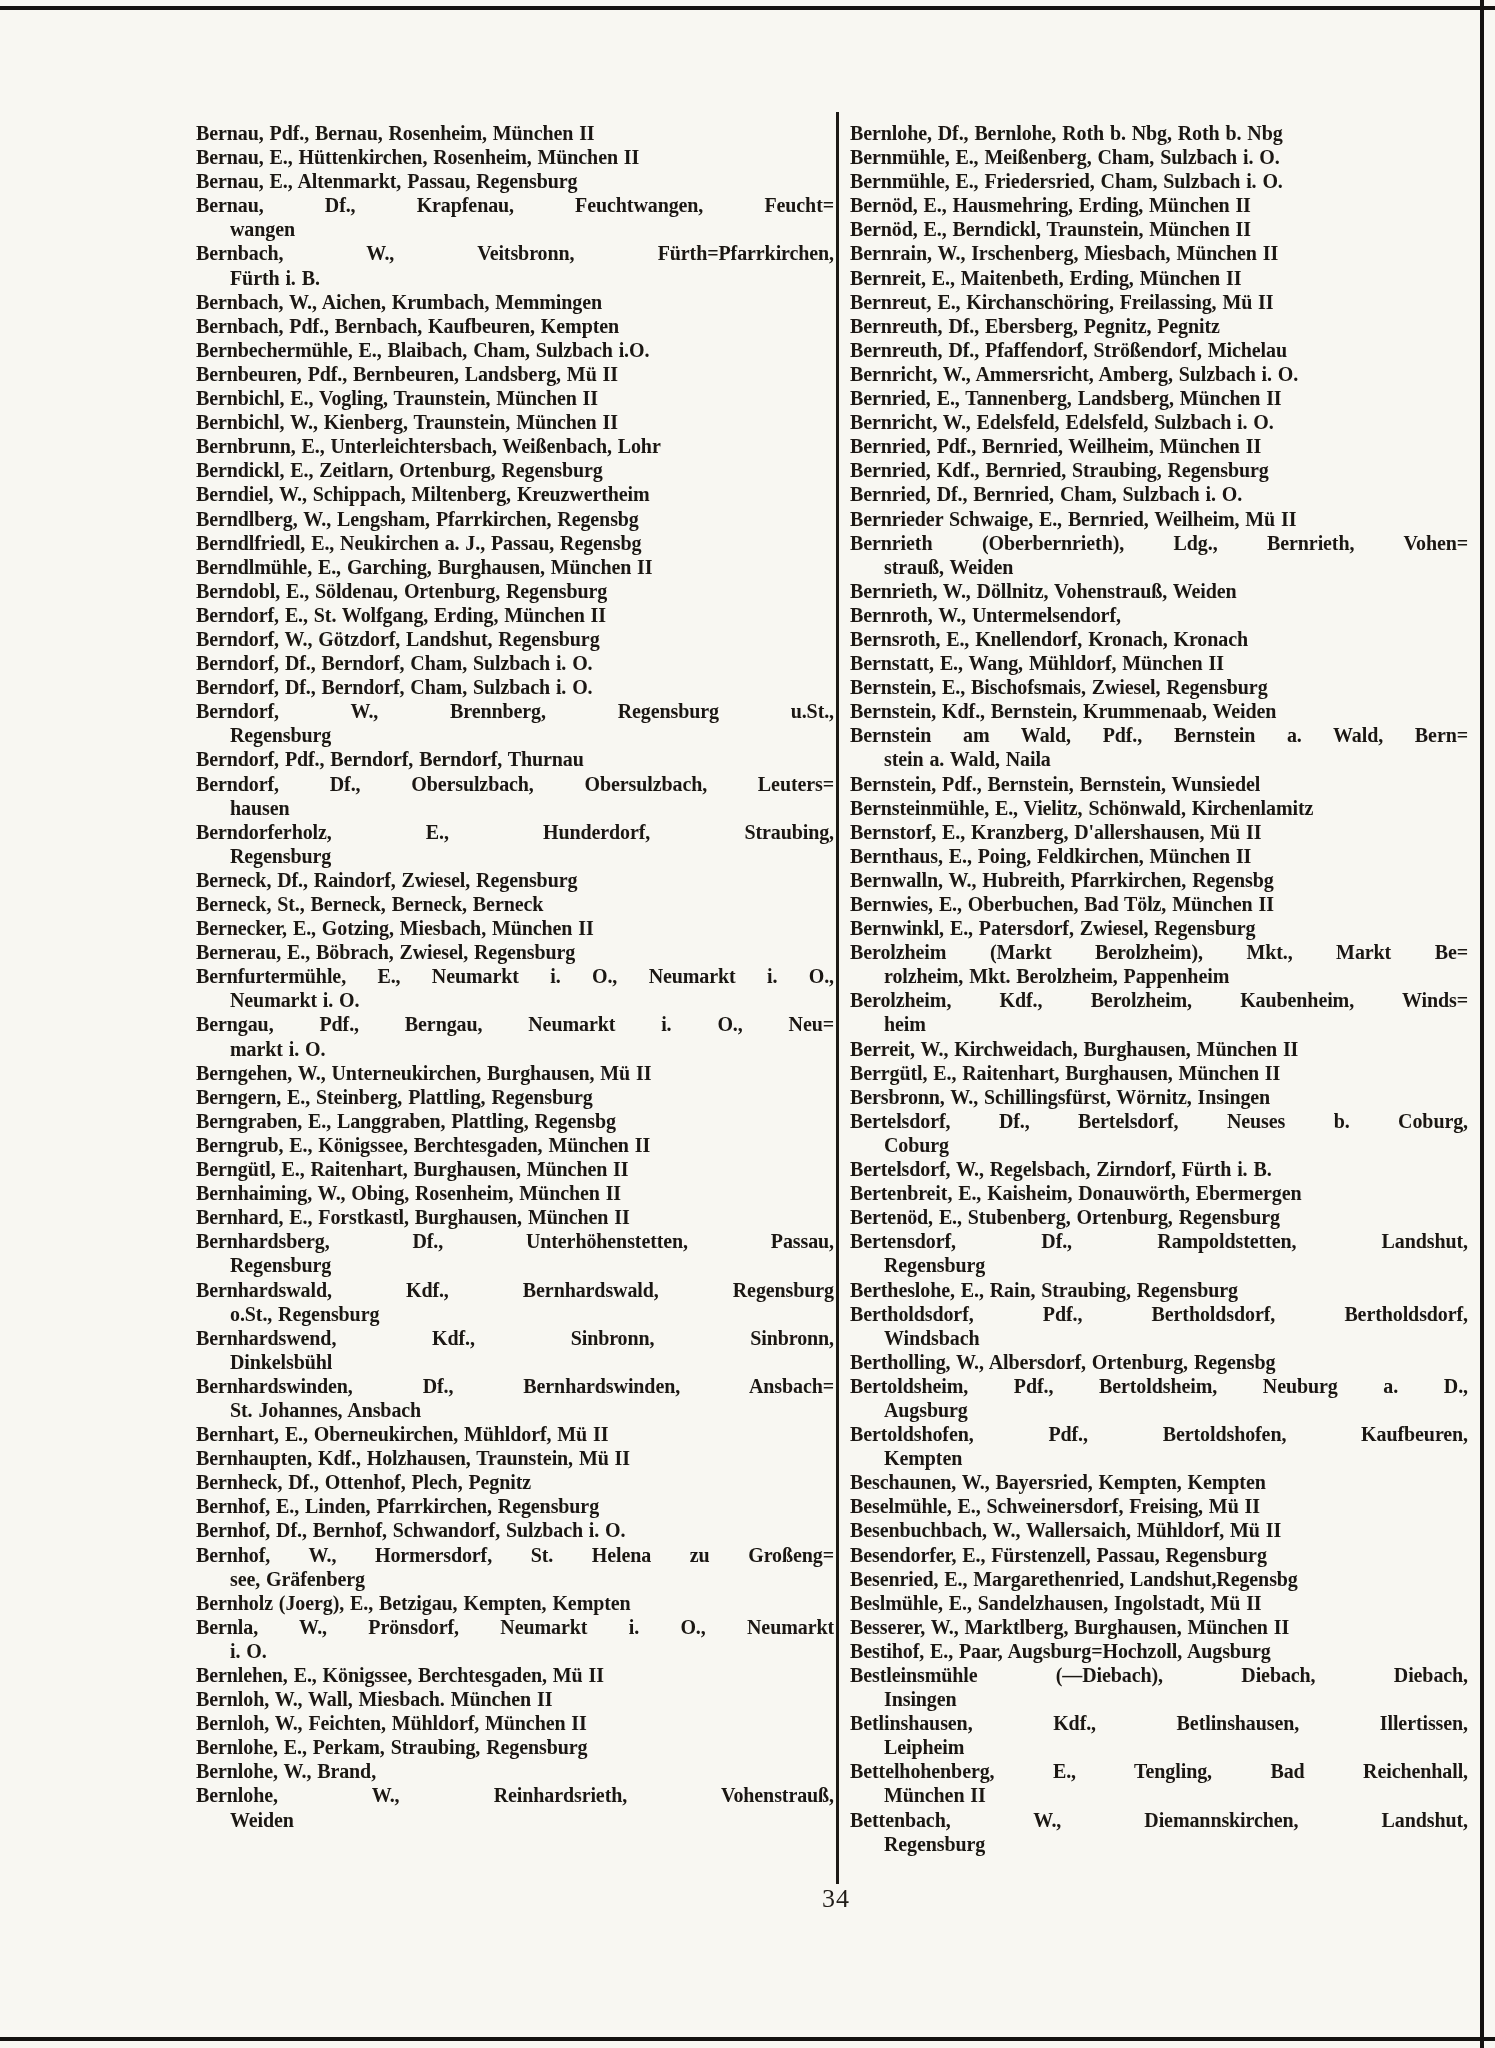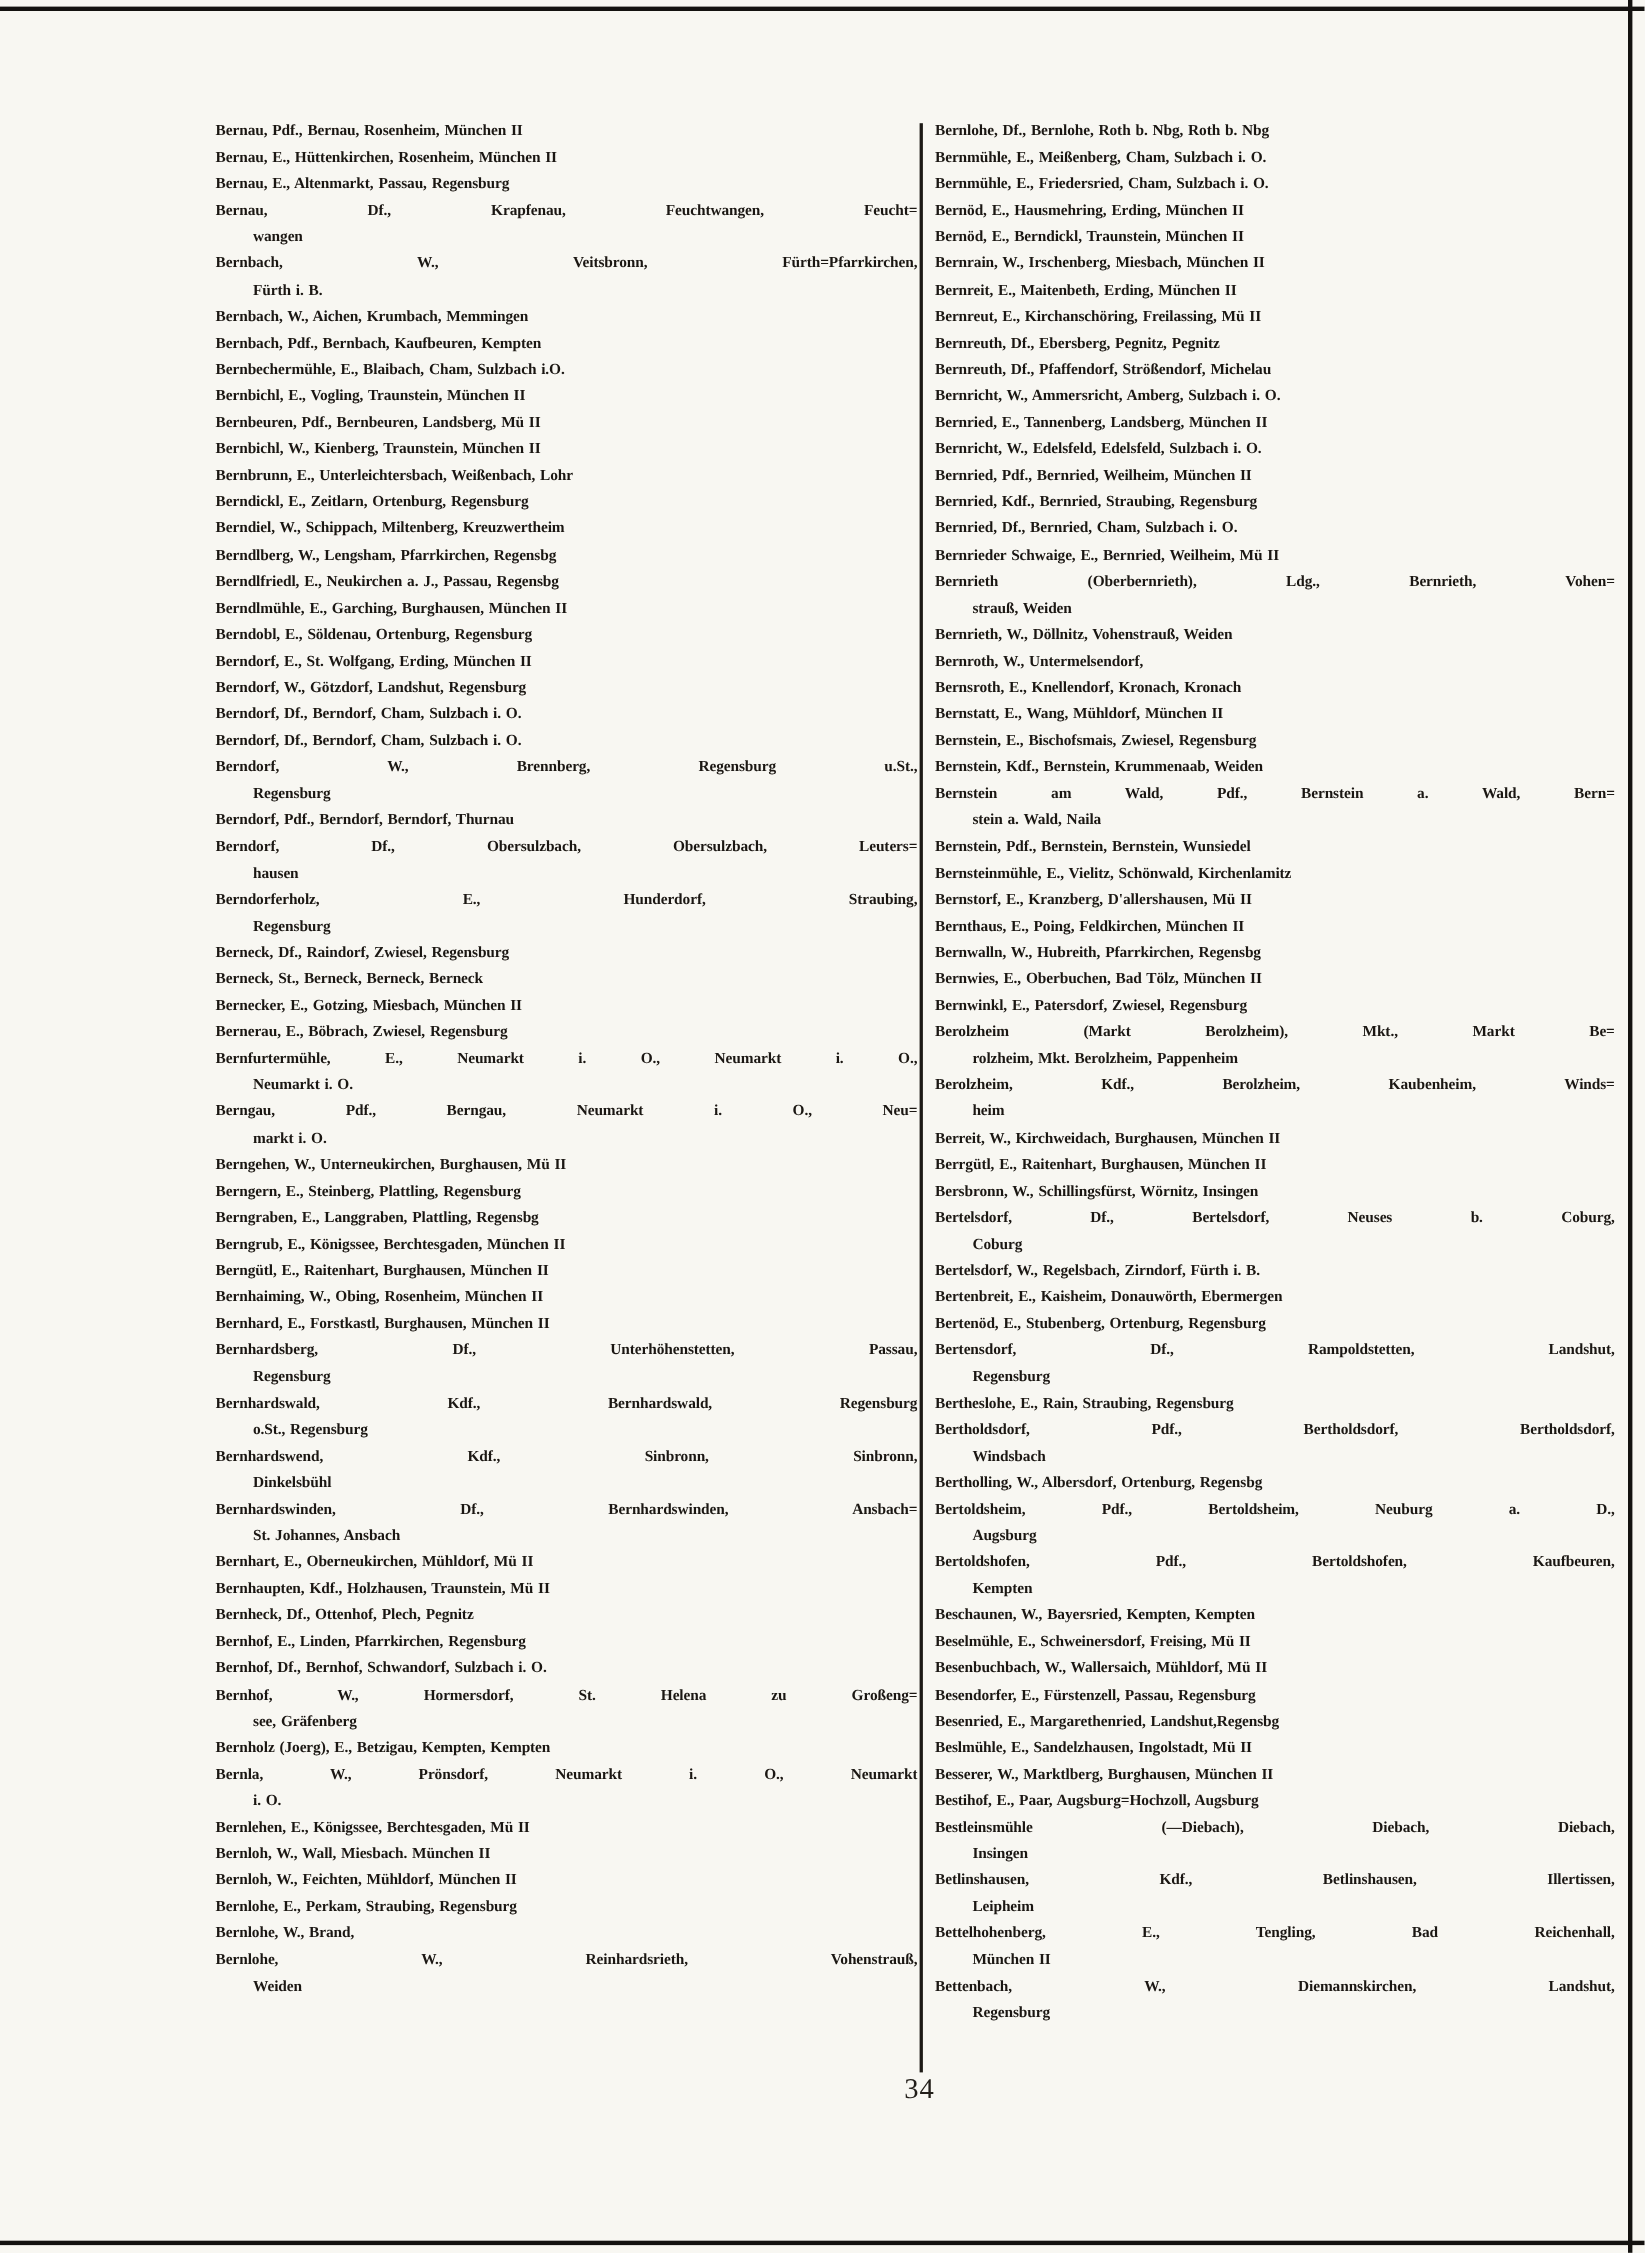--- a/index.html
+++ b/index.html
@@ -17,22 +17,22 @@
   #edge-right  { top:0; left:1480px; width:4px; height:100%; }
   #edge-bottom { top:2037px; left:0; width:100%; height:4px; }
 
   
   #divider {
     position:absolute; left:836px; top:112px;
     width:3px; height:1772px; background:#1d1a16;
   }
 
   .col {
-    position:absolute; top:108px;
-    font-weight:700; font-size:14px;
+    position:absolute; top:121px;
+    font-weight:700; font-size:20px;
     letter-spacing:-0.1px; word-spacing:1px;
   }
   #left-column  { left:196px; width:638px; }
   #right-column { left:850px; width:618px; }
 
   .line {
     height:24.1px; line-height:24.1px;
     white-space:pre; 
   }
   .line.just {
@@ -63,22 +63,22 @@
     <div class="line">Bernau, Pdf., Bernau, Rosenheim, München II</div>
     <div class="line">Bernau, E., Hüttenkirchen, Rosenheim, München II</div>
     <div class="line">Bernau, E., Altenmarkt, Passau, Regensburg</div>
     <div class="line just">Bernau, Df., Krapfenau, Feuchtwangen, Feucht=</div>
     <div class="line wrap">wangen</div>
     <div class="line just">Bernbach, W., Veitsbronn, Fürth=Pfarrkirchen,</div>
     <div class="line wrap">Fürth i. B.</div>
     <div class="line">Bernbach, W., Aichen, Krumbach, Memmingen</div>
     <div class="line">Bernbach, Pdf., Bernbach, Kaufbeuren, Kempten</div>
     <div class="line">Bernbechermühle, E., Blaibach, Cham, Sulzbach i.O.</div>
+    <div class="line">Bernbeuren, Pdf., Bernbeuren, Landsberg, Mü II</div>
     <div class="line">Bernbichl, E., Vogling, Traunstein, München II</div>
-    <div class="line">Bernbeuren, Pdf., Bernbeuren, Landsberg, Mü II</div>
     <div class="line">Bernbichl, W., Kienberg, Traunstein, München II</div>
     <div class="line">Bernbrunn, E., Unterleichtersbach, Weißenbach, Lohr</div>
     <div class="line">Berndickl, E., Zeitlarn, Ortenburg, Regensburg</div>
     <div class="line">Berndiel, W., Schippach, Miltenberg, Kreuzwertheim</div>
     <div class="line">Berndlberg, W., Lengsham, Pfarrkirchen, Regensbg</div>
     <div class="line">Berndlfriedl, E., Neukirchen a. J., Passau, Regensbg</div>
     <div class="line">Berndlmühle, E., Garching, Burghausen, München II</div>
     <div class="line">Berndobl, E., Söldenau, Ortenburg, Regensburg</div>
     <div class="line">Berndorf, E., St. Wolfgang, Erding, München II</div>
     <div class="line">Berndorf, W., Götzdorf, Landshut, Regensburg</div>

